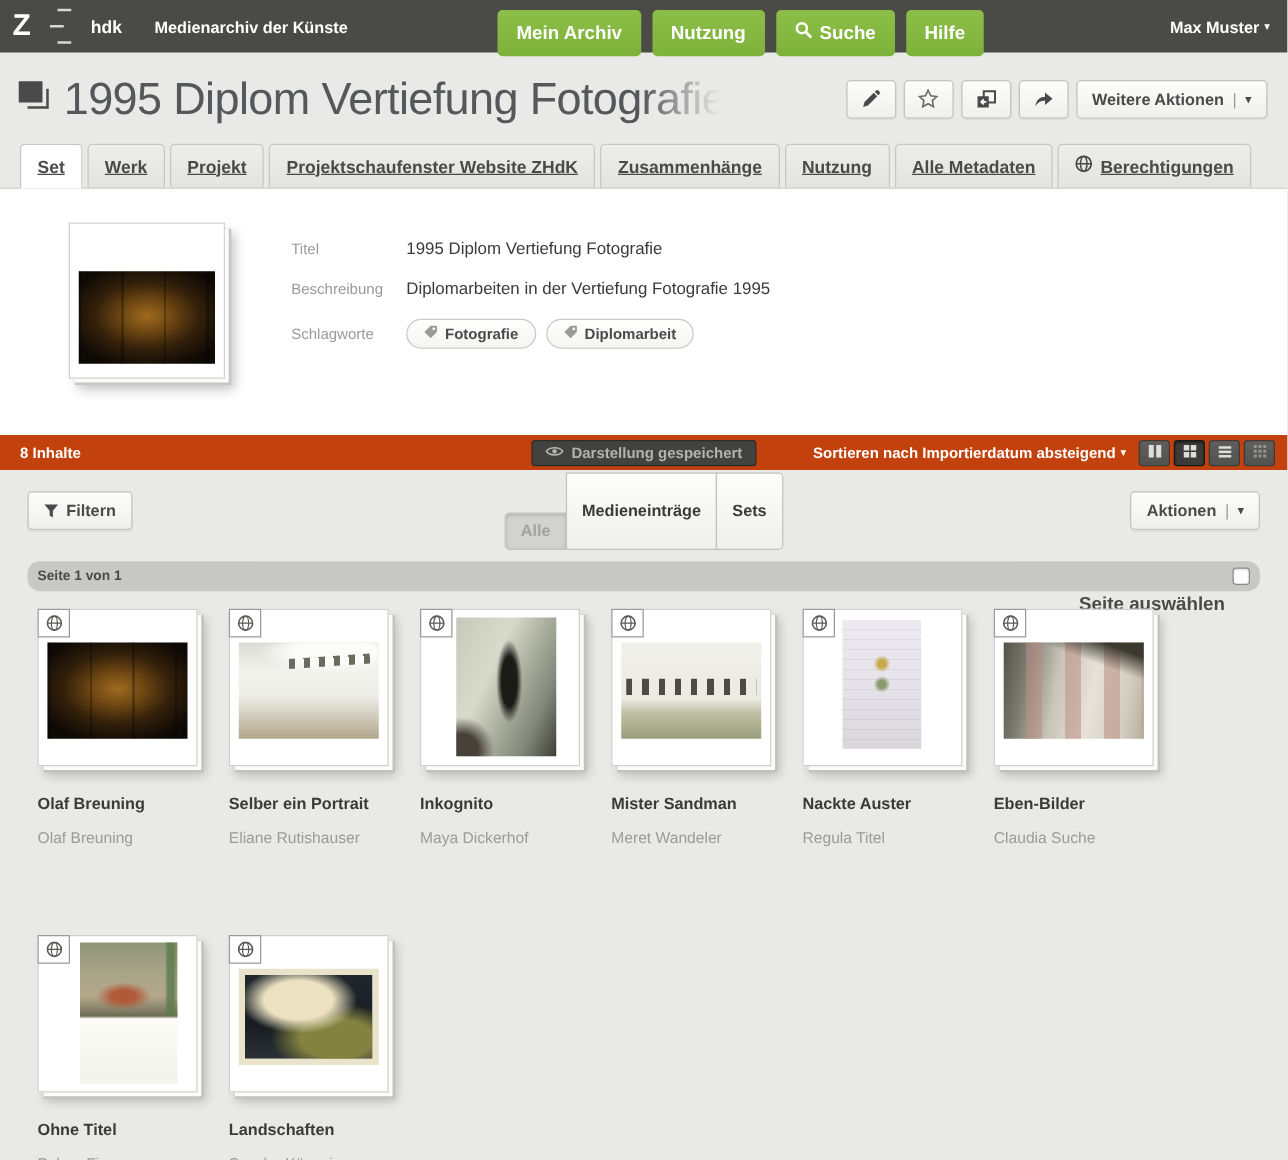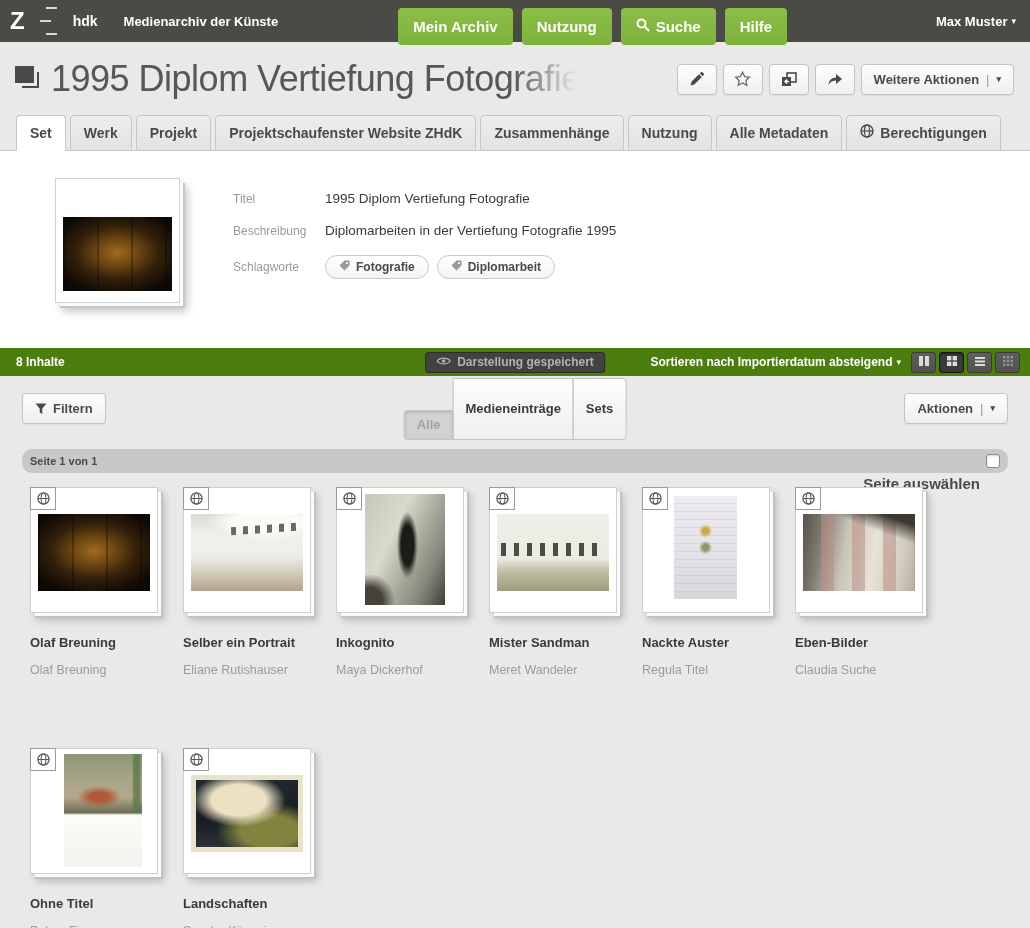--- a/index.html
+++ b/index.html
@@ -32,38 +32,38 @@
          color:#4a4a4a; font-size:13px; font-weight:bold; padding:6px 12px; height:31px;
          display:flex; align-items:center; gap:6px; cursor:pointer; box-shadow:0 1px 1px rgba(0,0,0,.05); }
   .btn.icon-only { width:40px; justify-content:center; padding:0; }
   .btn svg { display:block; }
   .divider { color:#9a9a98; font-weight:normal; margin:0 1px; }
 
   
   .tabs-row { display:flex; gap:4px; padding:0 0 0 16px; margin-top:15px; position:relative; }
   .tab { background:linear-gradient(#ededeb,#e3e3e1); border:1px solid #c6c6c4; border-radius:4px 4px 0 0;
          padding:8px 13px 9px; font-size:14px; font-weight:bold; color:#4a4a4a; cursor:pointer;
-         margin-bottom:-1px; z-index:1; display:flex; align-items:center; gap:6px; white-space:nowrap; }
+         margin-bottom:-1px; z-index:1; display:flex; align-items:center; gap:6px; white-space:nowrap;text-decoration:underline; }
   .tab.active { background:#fff; border-bottom-color:#fff; z-index:3; }
 
   
   .panel { background:#fff; border-top:1px solid #c9c9c7; height:198px; display:flex; padding:27px 0 0 55px; position:relative; z-index:2; }
   .thumb-card { position:relative; width:125px; height:125px; background:#fff; border:1px solid #d2d2d0;
                 box-shadow:4px 4px 0 -1px #fbfbfa, 5px 5px 0 0 #c6c6c4, 7px 8px 9px rgba(0,0,0,.25); }
   .thumb-card .photo { position:absolute; left:7px; top:38px; width:109px; height:74px; }
   .meta { margin-left:53px; padding-top:13px; }
   .meta-row { display:flex; align-items:center; margin-bottom:17px; }
   .meta-label { width:92px; font-size:12px; color:#9a9a98; flex-shrink:0; }
   .meta-value { font-size:13.5px; color:#3a3a3a; }
   .tags { display:flex; gap:8px; }
   .pill { background:linear-gradient(#fff,#f4f4f2); border:1px solid #c9c9c7; border-radius:13px;
           padding:4px 13px; font-size:12px; font-weight:bold; color:#4a4a4a; display:flex; align-items:center; gap:6px; cursor:pointer; }
 
   
-  .darkbar { height:28px; background:#4d7c0f; display:flex; align-items:center; padding:0 10px 0 16px; position:relative; }
+  .darkbar { height:28px; background:#c2410c; display:flex; align-items:center; padding:0 10px 0 16px; position:relative; }
   .count { color:#fff; font-size:12px; font-weight:bold; }
   .saved-btn { position:absolute; left:50%; transform:translateX(-50%); background:#424240; border:1px solid #2c2c2a;
                border-radius:3px; color:#b2b2b0; font-size:12px; font-weight:bold; padding:2px 10px 3px;
                display:flex; align-items:center; gap:6px; cursor:pointer; }
   .sort-group { margin-left:auto; display:flex; align-items:center; gap:4px; color:#fff; font-size:12px; font-weight:bold; cursor:pointer; }
   .view-btns { display:flex; gap:3px; margin-left:10px; }
   .viewbtn { width:25px; height:21px; border-radius:3px; background:linear-gradient(#5e5e5c,#525250);
              border:1px solid #3a3a38; display:flex; align-items:center; justify-content:center; cursor:pointer; }
   .viewbtn.active { background:#3b3b39; border-color:#171715; box-shadow:inset 0 1px 2px rgba(0,0,0,.5); }
   .viewbtn.dim svg { opacity:.45; }

